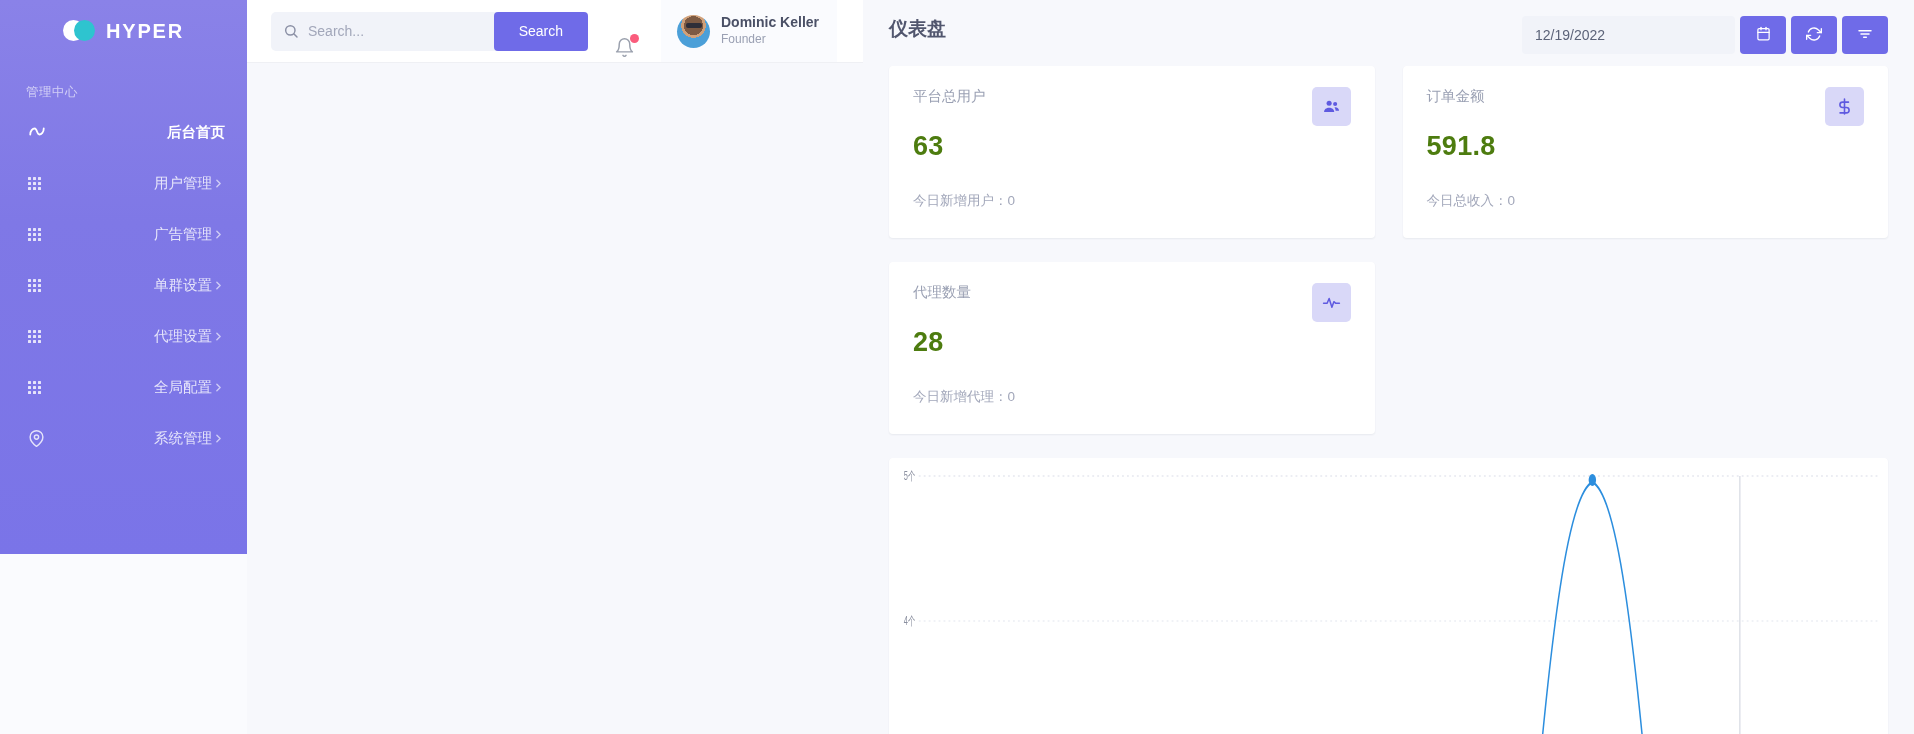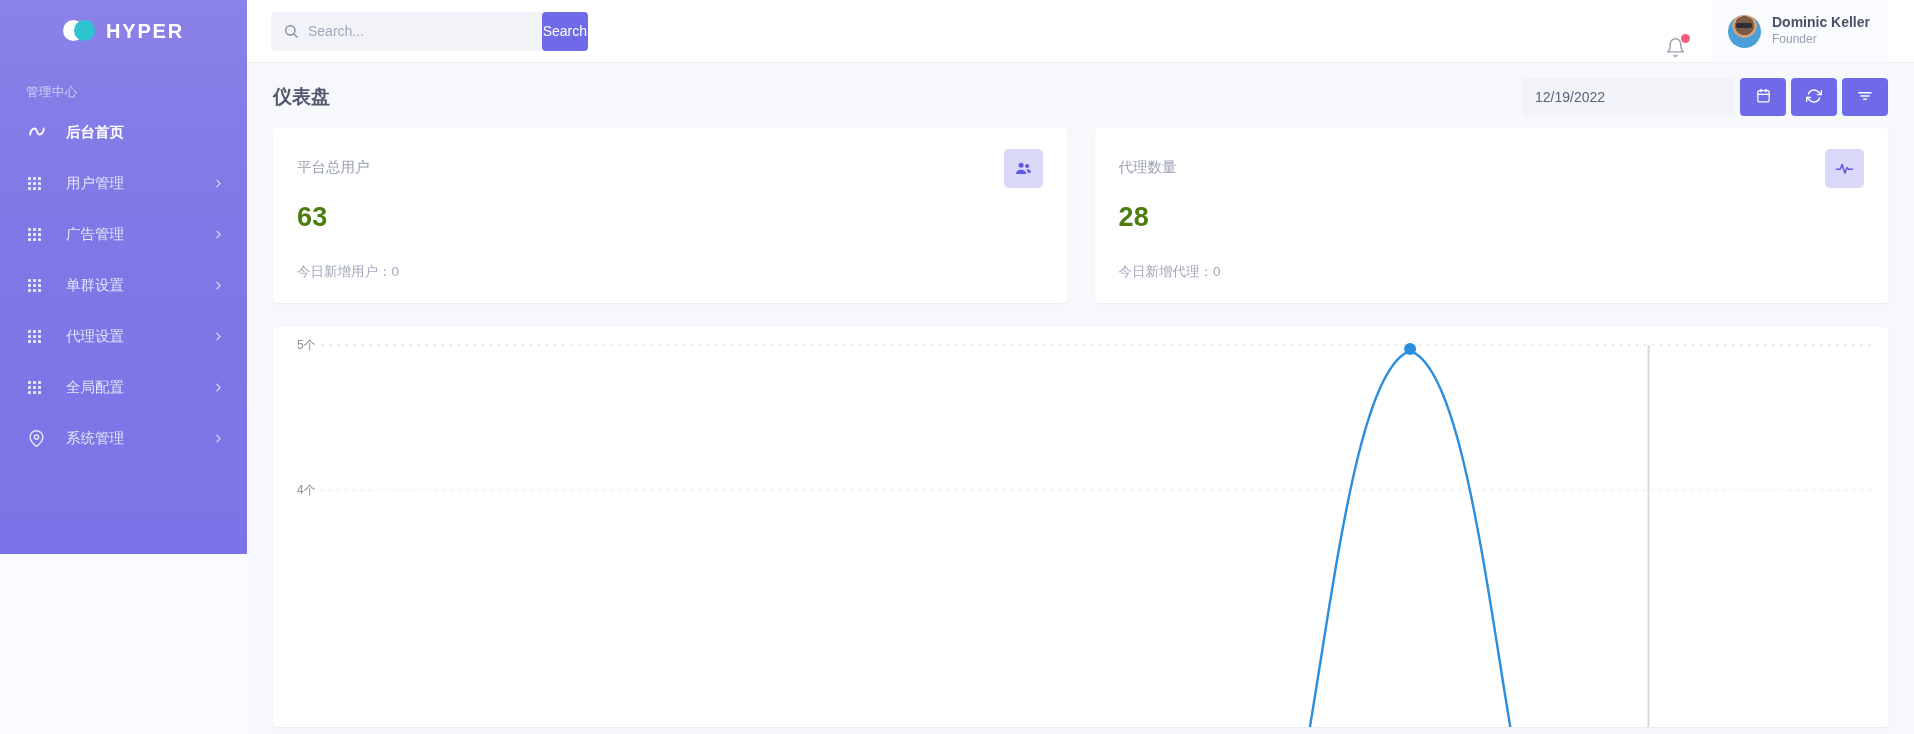--- a/index.html
+++ b/index.html
@@ -48,32 +48,32 @@
     cursor: pointer;
     position: relative;
   }
   .nav-item.active { color: #ffffff; font-weight: 700; }
   .nav-ico {
     width: 22px; min-width: 22px; display: flex; align-items: center;
     justify-content: flex-start; margin-right: 16px;
     color: rgba(255,255,255,.80);
   }
   .nav-item.active .nav-ico { color: #fff; }
-  .nav-label { flex: 1; white-space: nowrap; }
+  .nav-label { flex: 1; white-space: nowrap; text-align: right; }
   .chev { opacity: .78; display:flex; align-items:center; }
 
   
   .grid-ico {
     display: grid; grid-template-columns: repeat(3, 3px);
     grid-template-rows: repeat(3, 3px); gap: 2px;
   }
   .grid-ico i { display:block; width:3px; height:3px; background: currentColor; border-radius:.5px; }
 
   
-  .main { flex: 1; height: 734px; display: flex; flex-direction: column; background: #f7f8fc; }
+  .main { flex: 1; height: 734px; display: flex; background: #f7f8fc; }
 
   .topbar {
     height: 62px; min-height: 62px; background: #ffffff;
     display: flex; align-items: center; padding: 0 26px 0 24px;
     box-shadow: 0 1px 0 rgba(0,0,0,.03);
   }
   .search-box {
     display: flex; align-items: center;
     background: #f1f3f9; border-radius: 5px; height: 39px;
     width: 317px; padding-left: 12px;
@@ -81,21 +81,21 @@
   }
   .search-ico { color: #8b90a5; display: flex; align-items: center; margin-right: 9px; }
   .search-input {
     border: none; outline: none; background: transparent;
     font-size: 14px; color: #5c6379; width: 100%;
     font-family: "Liberation Sans", sans-serif;
   }
   .search-input::placeholder { color: #a2a7ba; }
   .search-btn {
     position: absolute; right: 0; top: 0;
-    height: 39px; padding: 0 1px;
+    height: 39px; padding: 0 25px;
     background: #6f6be8; color: #fff; border: none; border-radius: 4px;
     font-size: 14px; cursor: pointer;
     font-family: "Liberation Sans", sans-serif;
   }
   .top-right { margin-left: auto; display: flex; align-items: flex-end; }
   .bell-wrap { position: relative; padding: 0 26px; cursor: pointer; }
   .bell-dot {
     position: absolute; top: -3px; right: 22px;
     width: 9px; height: 9px; border-radius: 50%; background: #fa5c7c;
   }
@@ -113,22 +113,22 @@
     content:''; position:absolute; left:50%; top:26%;
     transform: translateX(-50%);
     width:16px; height:5px; border-radius:2px; background:#2e2e38;
   }
   .user-name { font-size: 14px; color: #4a5066; font-weight: 600; line-height: 1.25; }
   .user-role { font-size: 12px; color: #9aa0b3; line-height: 1.3; }
 
   
   .content { flex: 1; overflow: hidden; padding: 0 26px; }
   .page-head {
-    display: flex; align-items: center;
-    height: 66px; padding-top: 4px;
+    display: flex; align-items: flex-start;
+    height: 66px; padding-top: 16px;
   }
   .page-title { font-size: 19px; color: #51566e; font-weight: 700; }
   .head-actions { margin-left: auto; display: flex; align-items: center; gap: 5px; }
   .date-field {
     background: #f1f3f9; border: none; outline: none;
     height: 38px; width: 213px; border-radius: 4px;
     padding: 0 13px; font-size: 14px; color: #5c6379;
     font-family: "Liberation Sans", sans-serif;
   }
   .icon-btn {
@@ -141,21 +141,21 @@
     display: grid; grid-template-columns: 1fr 1fr;
     gap: 24px 28px;
   }
   .card {
     background: #fff; border-radius: 4px;
     box-shadow: 0 1px 2px rgba(35,40,70,.07);
     padding: 21px 24px 22px 24px;
     position: relative;
     min-height: 172px;
   }
-  .card-title { font-size: 14.5px; color: #9aa0b3; margin-top: 9px; }
+  .card-title { font-size: 14.5px; color: #9aa0b3; }
   .card-value { font-size: 27px; color: #4d7c0f; font-weight: 700; margin-top: 25px; letter-spacing: .3px; }
   .card-sub { font-size: 13.5px; color: #a2a7ba; margin-top: 30px; }
   .card-ico {
     position: absolute; right: 24px; top: 21px;
     width: 39px; height: 39px; border-radius: 5px;
     background: #d9d8f8; color: #5f5ae0;
     display: flex; align-items: center; justify-content: center;
   }
 
   
@@ -403,20 +403,31 @@
             <svg width="19" height="19" viewBox="0 0 24 24" fill="currentColor">
                 <circle cx="9" cy="8" r="3.2"></circle>
                 <circle cx="16.6" cy="8.8" r="2.6"></circle>
                 <path d="M2.6 19c0-3.3 2.9-5.3 6.4-5.3s6.4 2 6.4 5.3z"></path>
                 <path d="M16.6 13.1c2.9 0 4.9 1.7 4.9 4.3h-4.3c0-1.7-.5-3.1-1.4-4.2z"></path>
               </svg>
           </div>
         </div>
 
 
+        <div class="card">
+          <div class="card-title">订单金额</div>
+          <div class="card-value">591.8</div>
+          <div class="card-sub">今日总收入：0</div>
+          <div class="card-ico">
+            <svg width="19" height="19" viewBox="0 0 24 24" fill="none" stroke="currentColor" stroke-width="2" stroke-linecap="round" stroke-linejoin="round">
+                <line x1="12" y1="2.5" x2="12" y2="21.5"></line>
+                <path d="M17 6.5H9.6a3.4 3.4 0 0 0 0 6.8h4.8a3.4 3.4 0 0 1 0 6.8H6.4"></path>
+              </svg>
+          </div>
+        </div>
 
         <div class="card">
           <div class="card-title">代理数量</div>
           <div class="card-value">28</div>
           <div class="card-sub">今日新增代理：0</div>
           <div class="card-ico">
             <svg width="19" height="19" viewBox="0 0 24 24" fill="none" stroke="currentColor" stroke-width="1.9" stroke-linecap="round" stroke-linejoin="round">
                 <polyline points="2 13 6.5 13 9 7 12.5 18 15 11 17.5 13 22 13"></polyline>
               </svg>
           </div>

